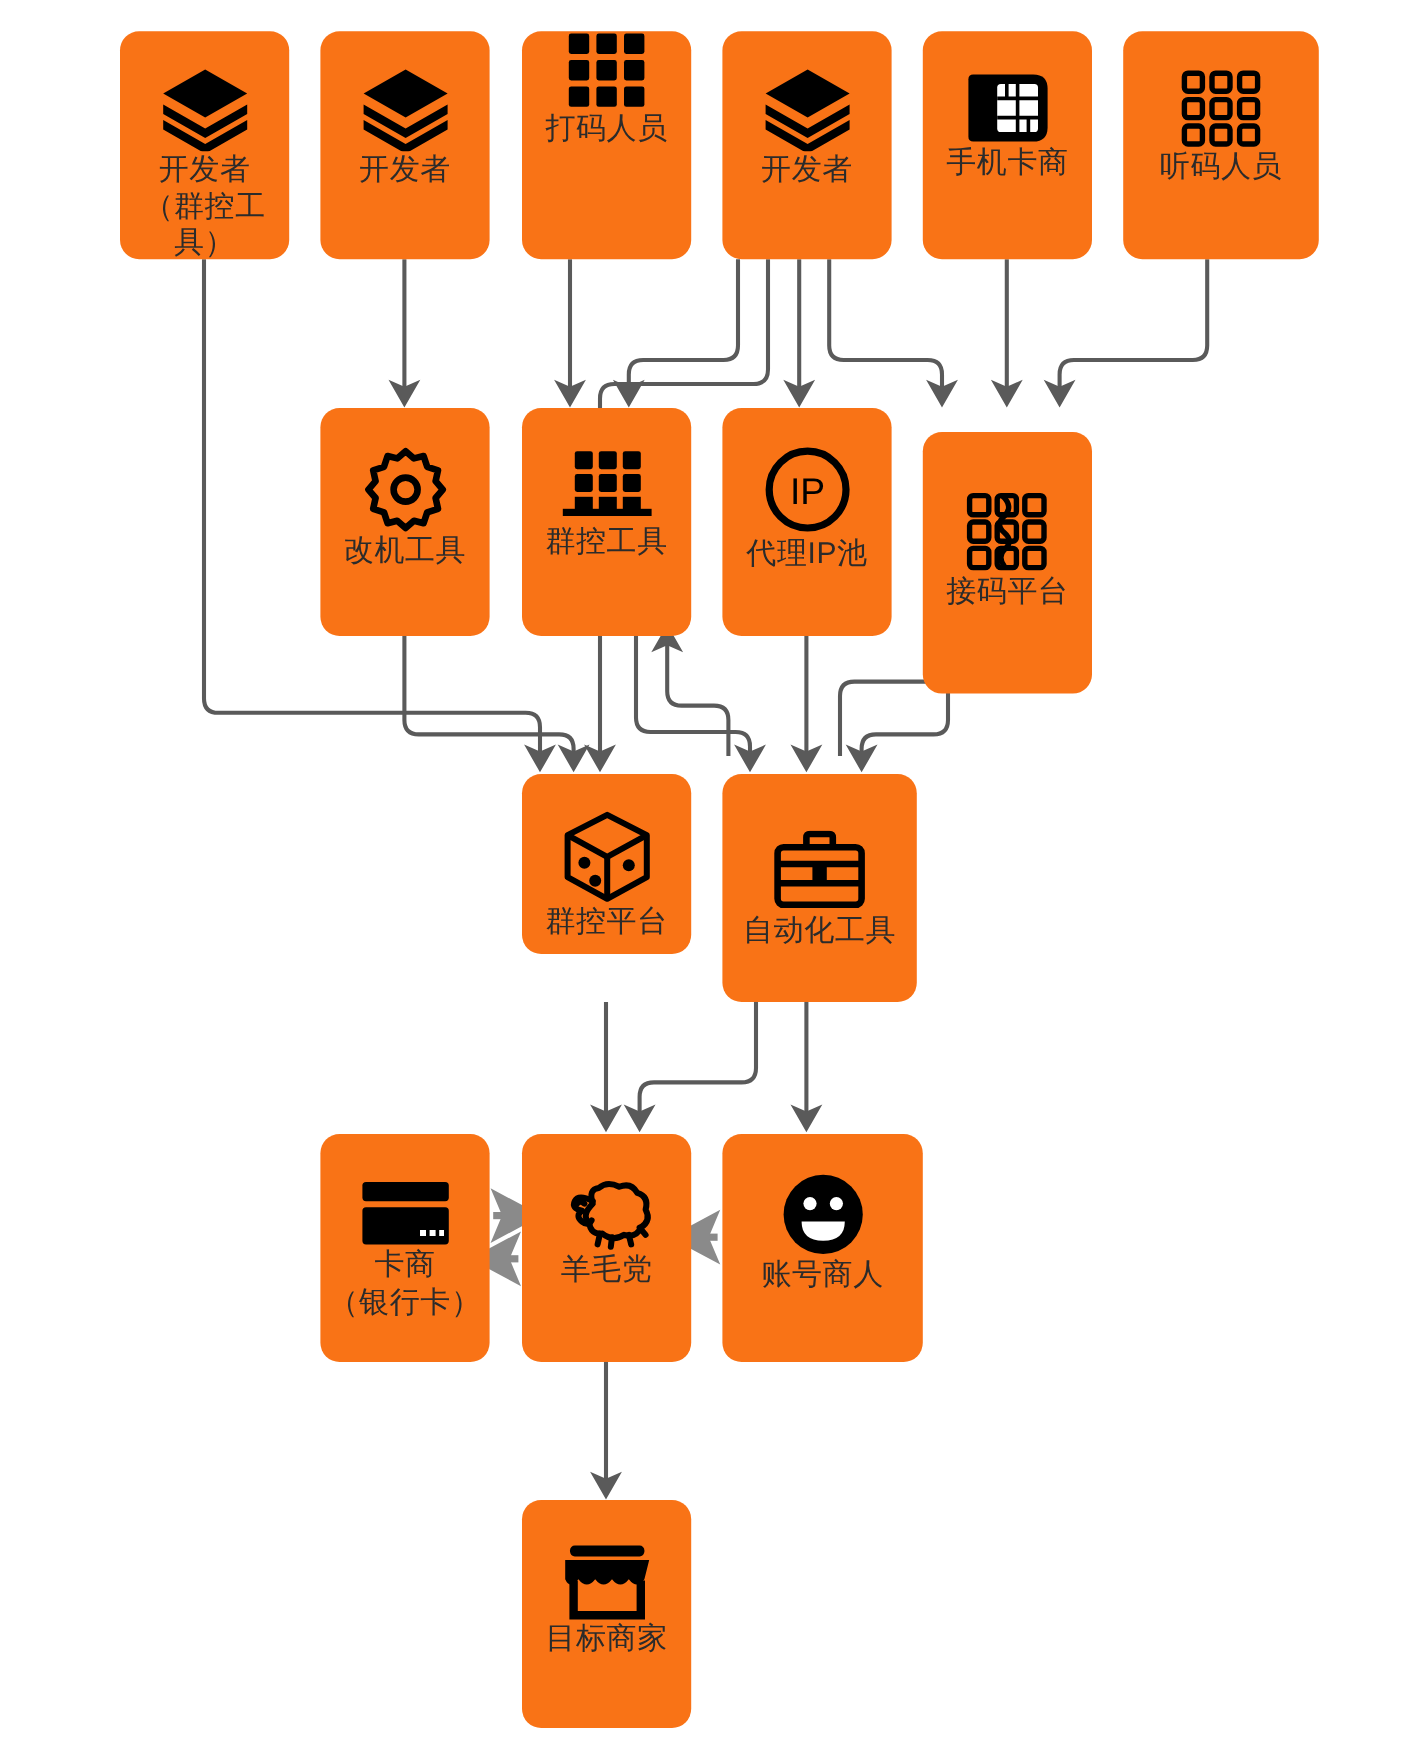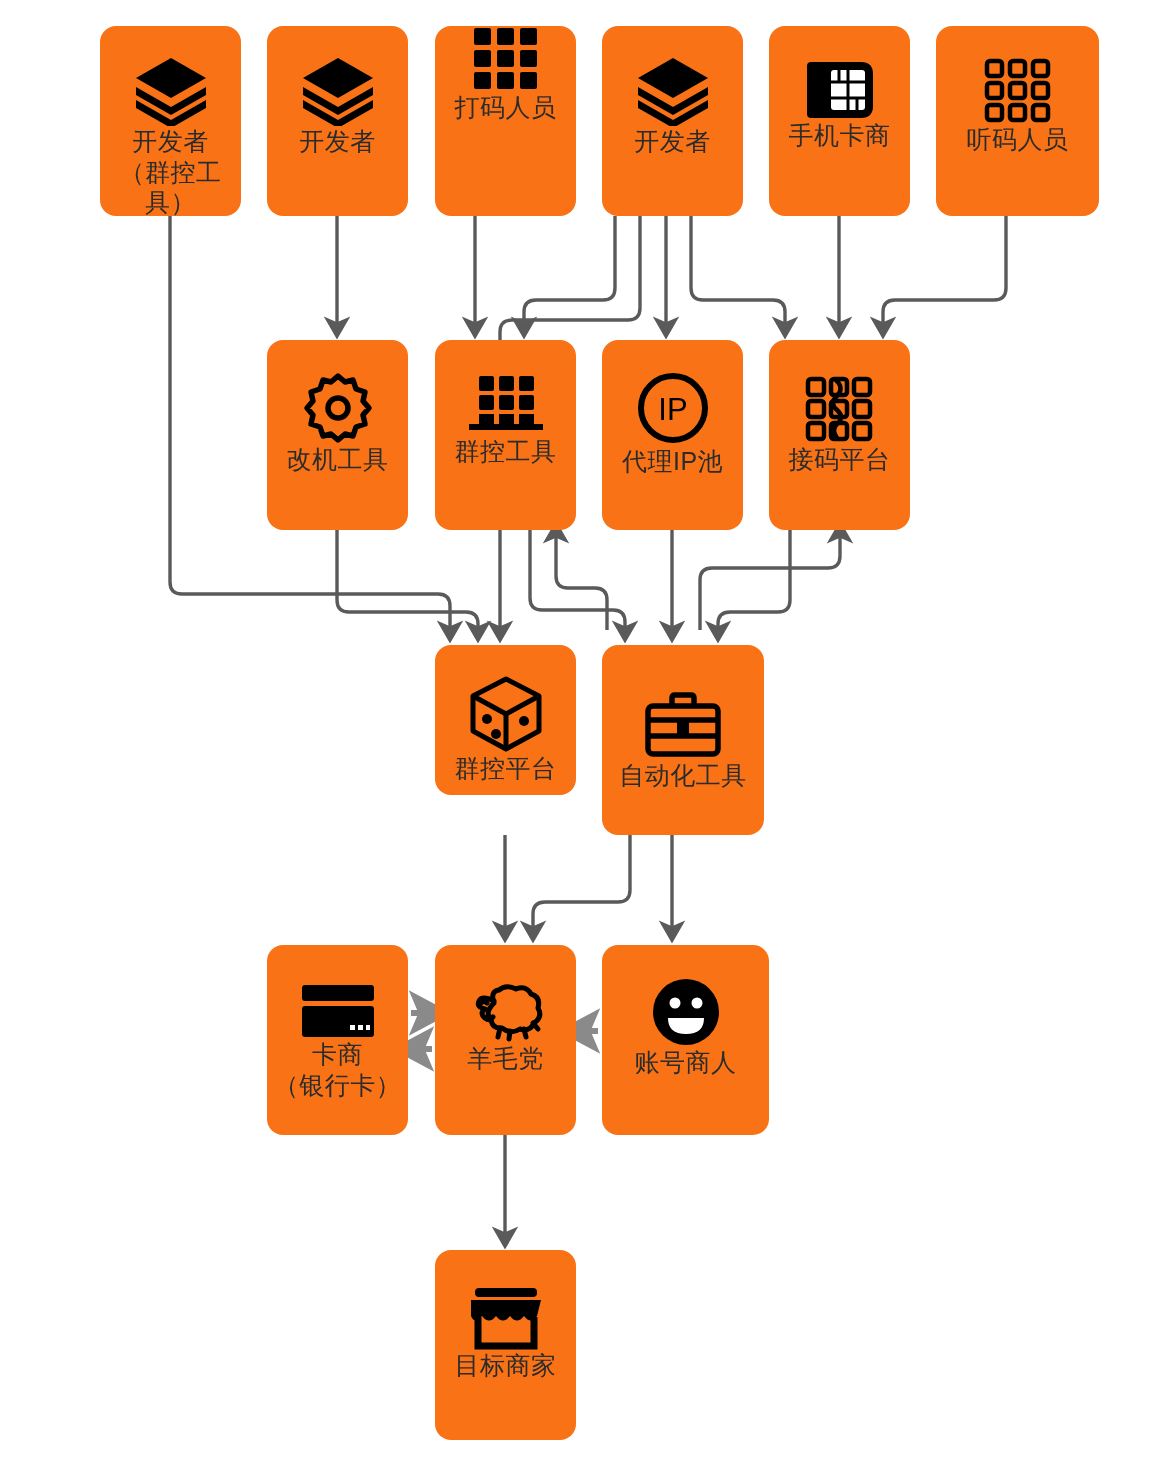--- a/index.html
+++ b/index.html
@@ -220,21 +220,21 @@
   <div class="node" style="left:602px;top:340px;width:141px;height:190px;padding-top:30px;">
     <div class="glyph">
       <svg width="76" height="76" viewBox="0 0 76 76" aria-hidden="true">
         <circle cx="38" cy="38" r="32" fill="none" stroke="#000" stroke-width="6"></circle>
         <text x="38" y="50" text-anchor="middle" font-family="Liberation Sans, sans-serif" font-size="31" fill="#000">IP</text>
       </svg>
     </div>
     <div class="label">代理IP池</div>
   </div>
 
-  <div class="node" style="left:769px;top:340px;width:141px;height:190px;padding-top:36px;">
+  <div class="node" style="left:769px;top:360px;width:141px;height:218px;padding-top:50px;">
     <div class="glyph">
       <svg width="72" height="68" viewBox="0 0 72 68" aria-hidden="true">
         <g fill="none" stroke="#000" stroke-width="4.5">
           <rect x="4" y="3" width="16" height="16" rx="3"></rect>
           <rect x="27" y="3" width="16" height="16" rx="3"></rect>
           <rect x="50" y="3" width="16" height="16" rx="3"></rect>
           <rect x="4" y="25" width="16" height="16" rx="3"></rect>
           <rect x="27" y="25" width="16" height="16" rx="3"></rect>
           <rect x="50" y="25" width="16" height="16" rx="3"></rect>
           <rect x="4" y="47" width="16" height="16" rx="3"></rect>

